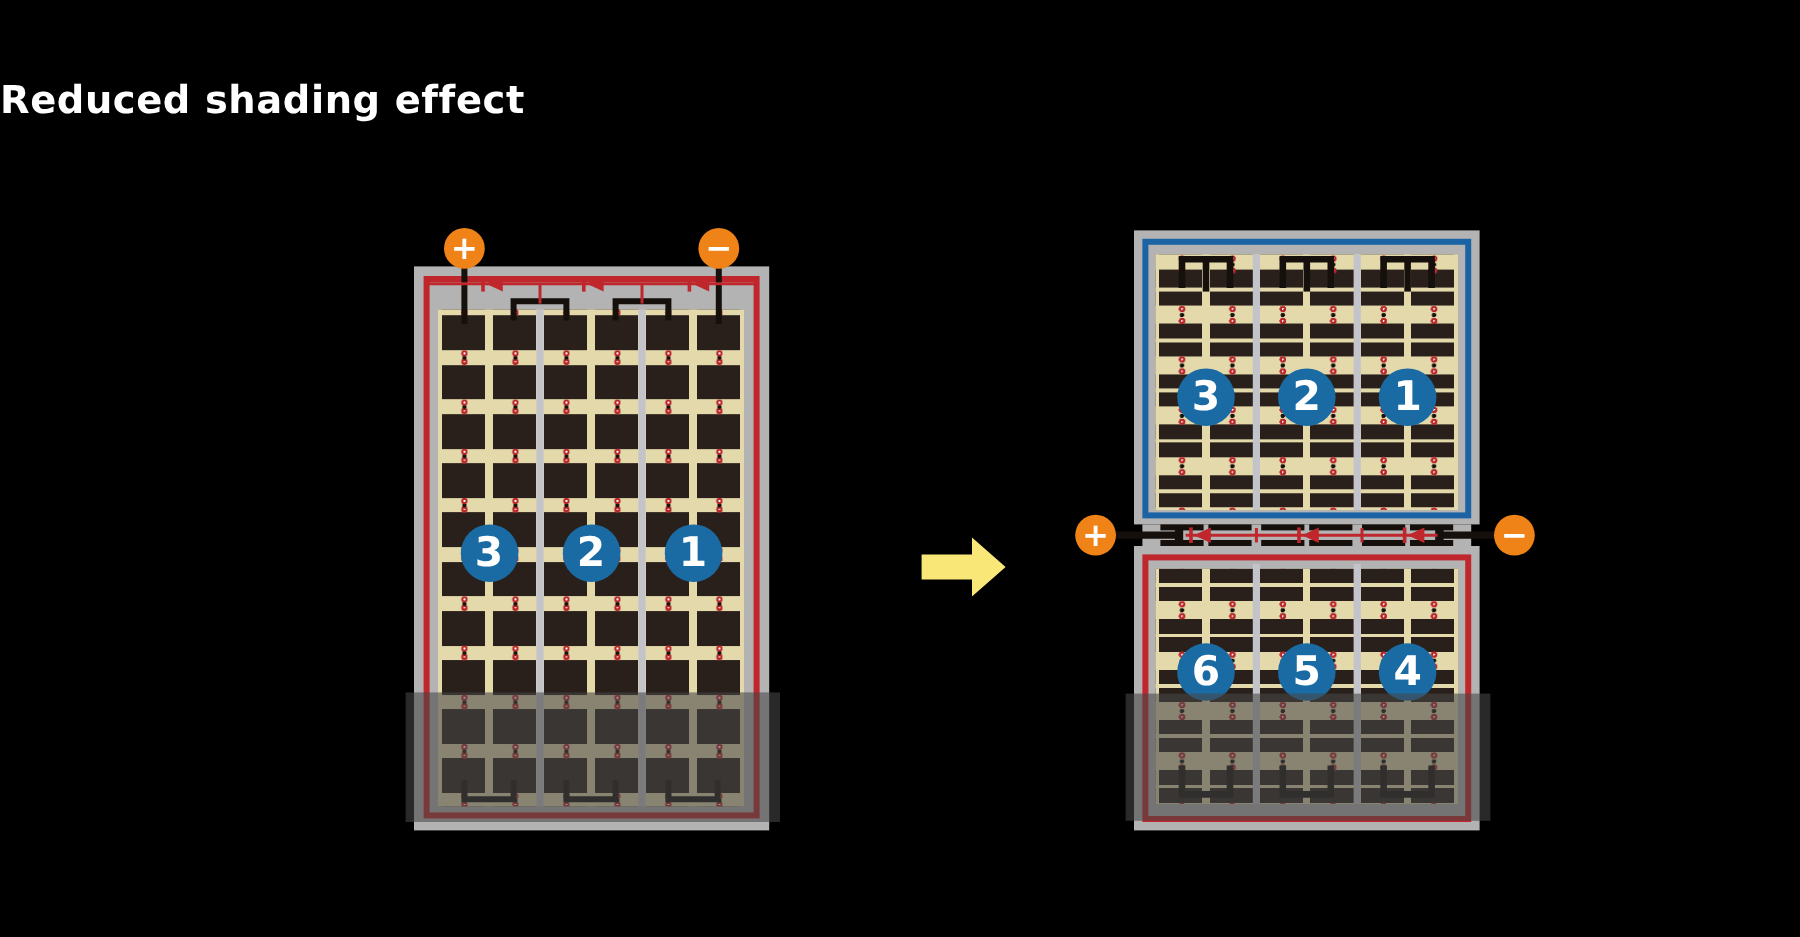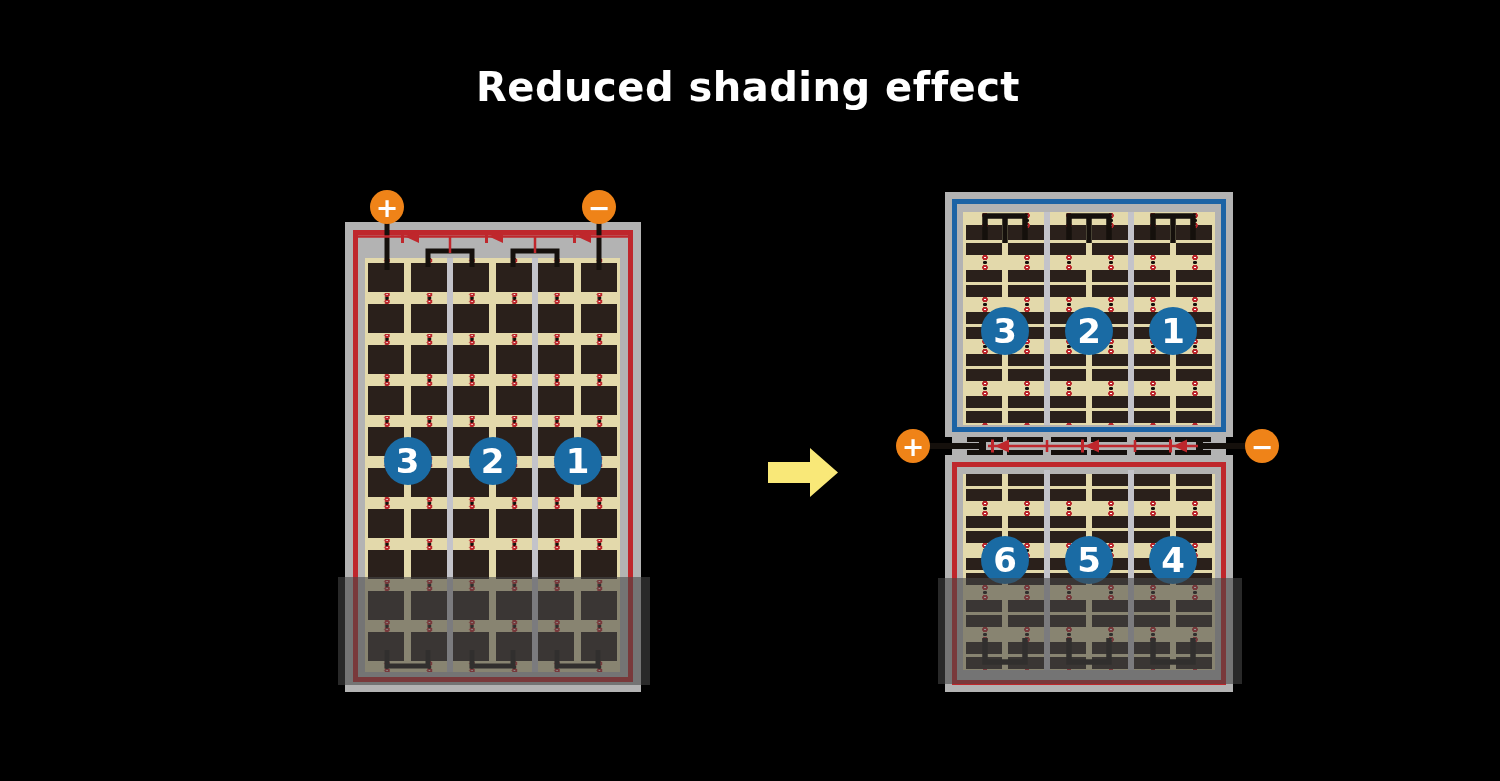--- a/index.html
+++ b/index.html
@@ -1,19 +1,19 @@
 <!DOCTYPE html>
 <html><head>
 <meta charset="utf-8">
 <style>
   html,body{margin:0;padding:0;background:#000;}
   .stage{position:relative;width:1500px;height:781px;background:#000;overflow:hidden;
          font-family:"DejaVu Sans","Liberation Sans",sans-serif;}
-  .title{position:absolute;left:0;top:64px;width:1496px;margin:0;text-align:center;
-         color:#fff;font-size:40px;font-weight:bold;letter-spacing:.5px;}
+  .title{position:absolute;left:0;top:64px;width:1496px;margin:0;
+         color:#fff;font-size:32px;font-weight:bold;letter-spacing:.5px;}
   
   .panel{position:absolute;background:#b3b3b3;}
   .pborder{position:absolute;border-style:solid;border-width:5px;}
   .red{border-color:#bf272c;}
   .blue{border-color:#1c63a5;}
   
   .cells{position:absolute;background-color:#2a201b;background-repeat:repeat;}
   .cells-full{ 
     background-image:
       radial-gradient(circle at 22px 2.5px, #fff 0 .7px, #b9262b .8px 2.6px, rgba(0,0,0,0) 2.9px),

